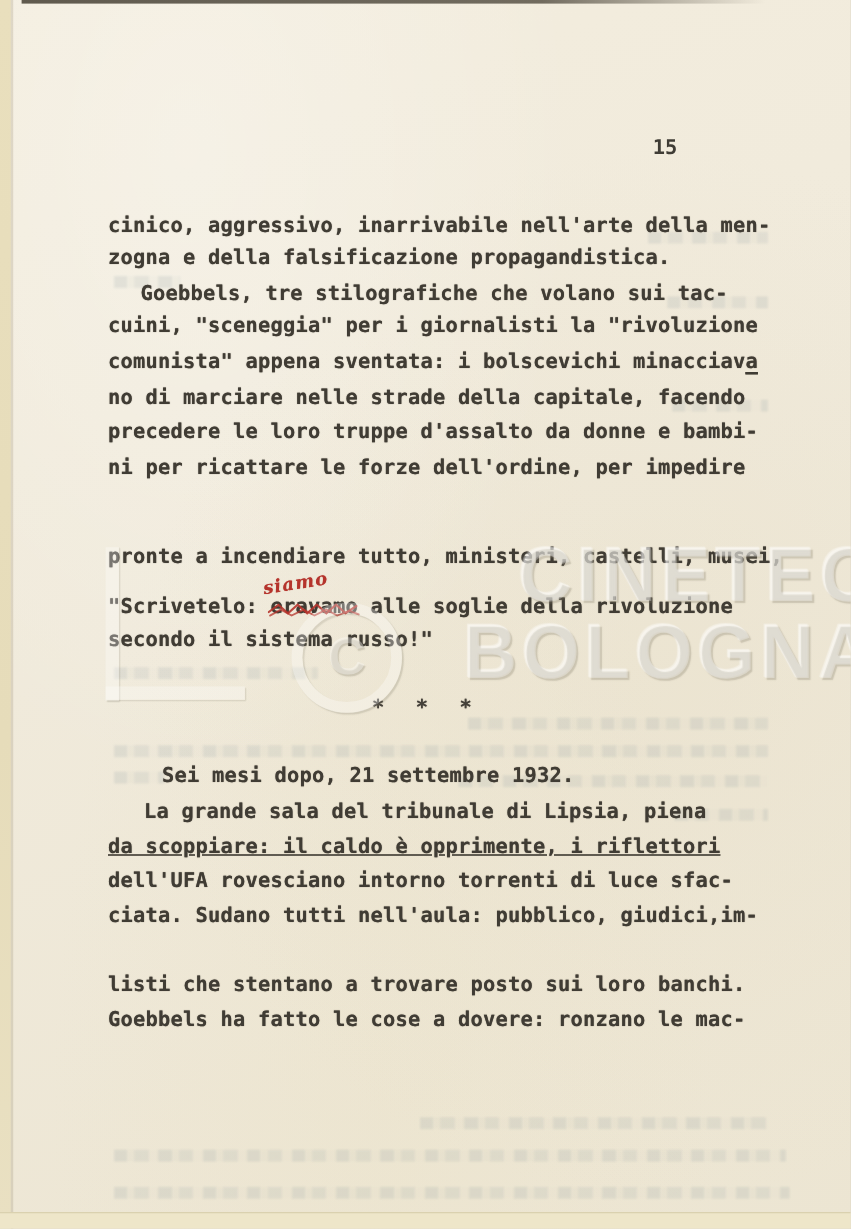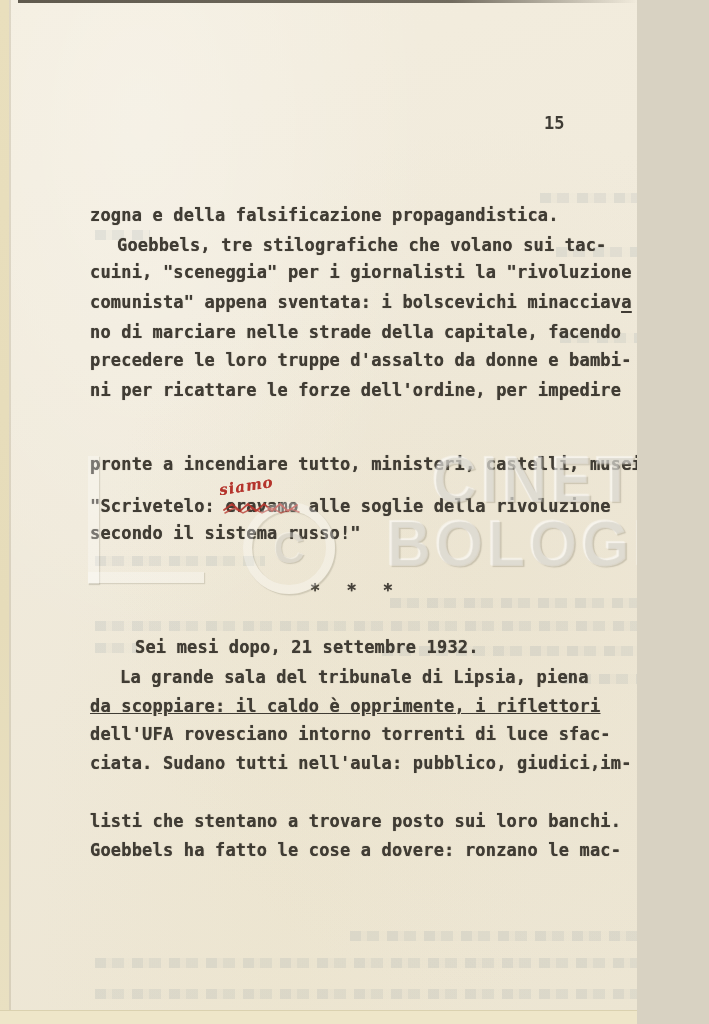--- a/index.html
+++ b/index.html
@@ -1,17 +1,17 @@
 <!DOCTYPE html>
 <html><head>
 <meta charset="utf-8">
 <style>
   html,body{margin:0;padding:0;background:#d8d2c2;}
   .page{
-    position:relative;width:637px;height:1024px;overflow:hidden;
+    position:relative;width:709px;height:1024px;overflow:hidden;
     font-family:"DejaVu Sans Mono","Liberation Mono",monospace;
     background:
       radial-gradient(ellipse at 22% 12%, rgba(255,255,255,0.28), transparent 42%),
       radial-gradient(ellipse at 78% 55%, rgba(228,218,192,0.30), transparent 55%),
       radial-gradient(ellipse at 45% 90%, rgba(235,226,200,0.35), transparent 50%),
       linear-gradient(160deg,#f3edde 0%,#f0eadb 45%,#ece5d2 100%);
   }
   .edge-left{position:absolute;left:0;top:0;width:9px;height:1024px;
     background:linear-gradient(180deg,#e9dfbd,#e6dcba 60%,#e9e0c2);z-index:6;}
   .edge-left-line{position:absolute;left:9px;top:0;width:2px;height:1024px;
@@ -88,20 +88,21 @@
   <div class="ghost" style="left:95px;top:621px;width:545px;"></div>
   <div class="ghost" style="left:95px;top:643px;width:42px;"></div>
   <div class="ghost" style="left:382px;top:646px;width:258px;"></div>
   <div class="ghost" style="left:562px;top:674px;width:78px;"></div>
   <div class="ghost" style="left:350px;top:931px;width:290px;"></div>
   <div class="ghost" style="left:95px;top:958px;width:560px;"></div>
   <div class="ghost" style="left:95px;top:989px;width:563px;"></div>
 
   <div class="pagenum">15</div>
 
+  <div class="tline" style="top:178px;"><span>cinico, aggressivo, inarrivabile nell'arte della men-</span></div>
   <div class="tline" style="top:205px;"><span>zogna e della falsificazione propagandistica.</span></div>
 
   <div class="tline ind-g" style="top:235px;"><span>Goebbels, tre stilografiche che volano sui tac-</span></div>
   <div class="tline" style="top:262px;"><span>cuini, "sceneggia" per i giornalisti la "rivoluzione</span></div>
   <div class="tline" style="top:292px;"><span>comunista" appena sventata: i bolscevichi minacciav</span><span class="u-last">a</span></div>
   <div class="tline" style="top:350px;"><span>precedere le loro truppe d'assalto da donne e bambi-</span></div>
   <div class="tline" style="top:322px;"><span>no di marciare nelle strade della capitale, facendo</span></div>
   <div class="tline" style="top:380px;"><span>ni per ricattare le forze dell'ordine, per impedire</span></div>
   <div class="tline" style="top:454px;"><span>pronte a incendiare tutto, ministeri, castelli, musei,</span></div>
 

